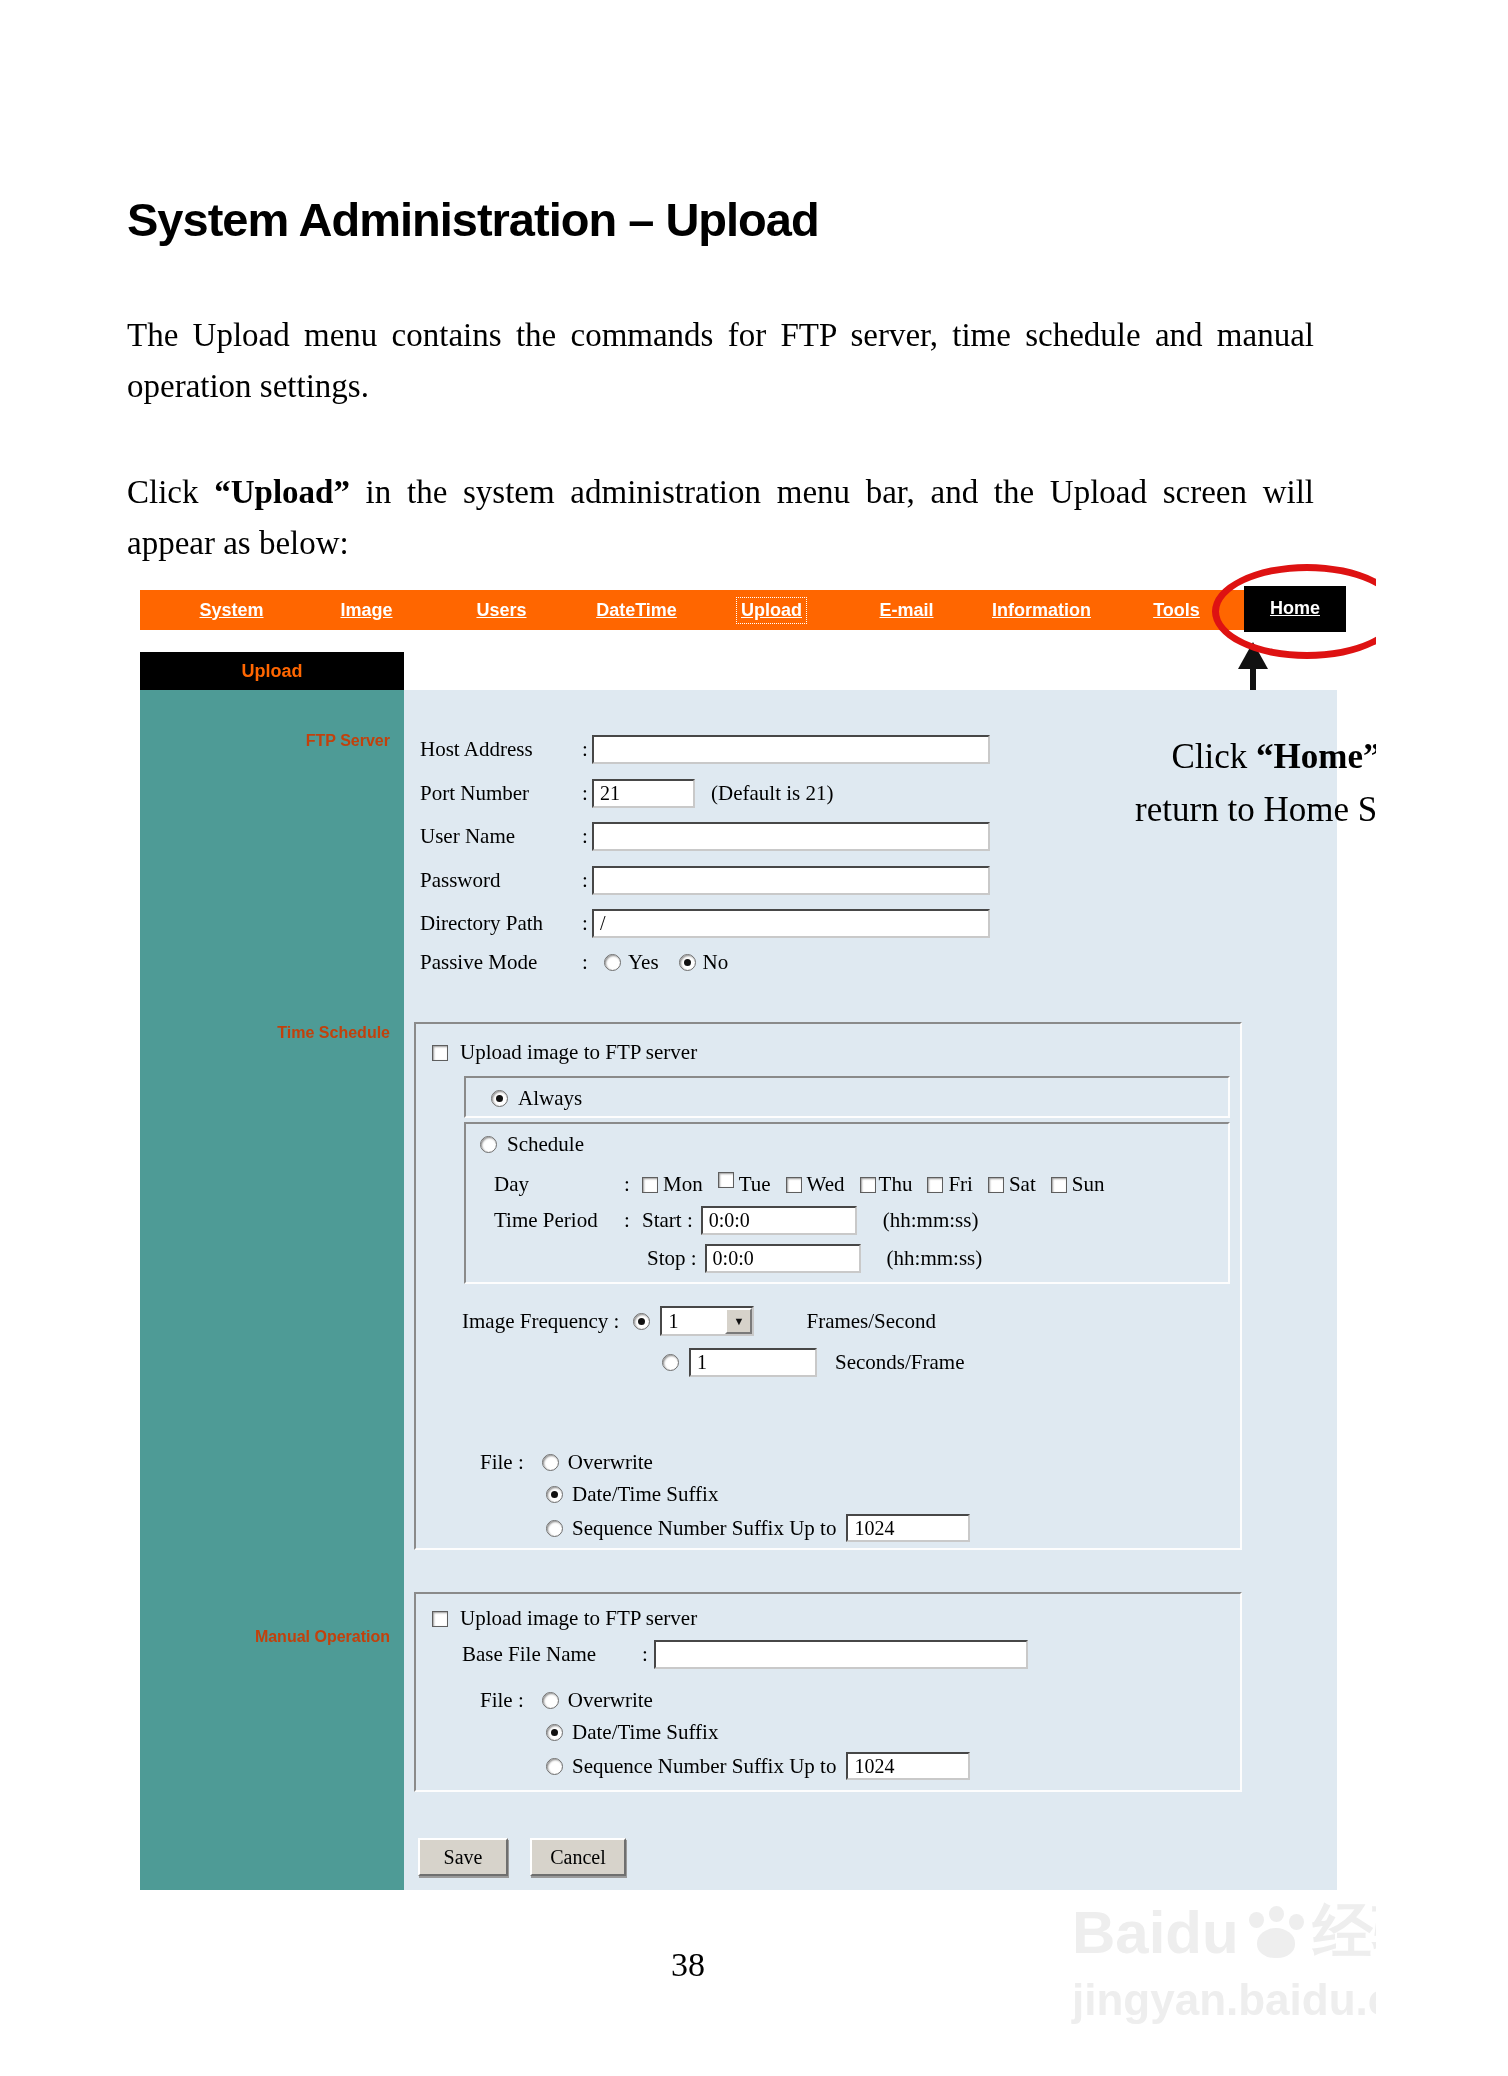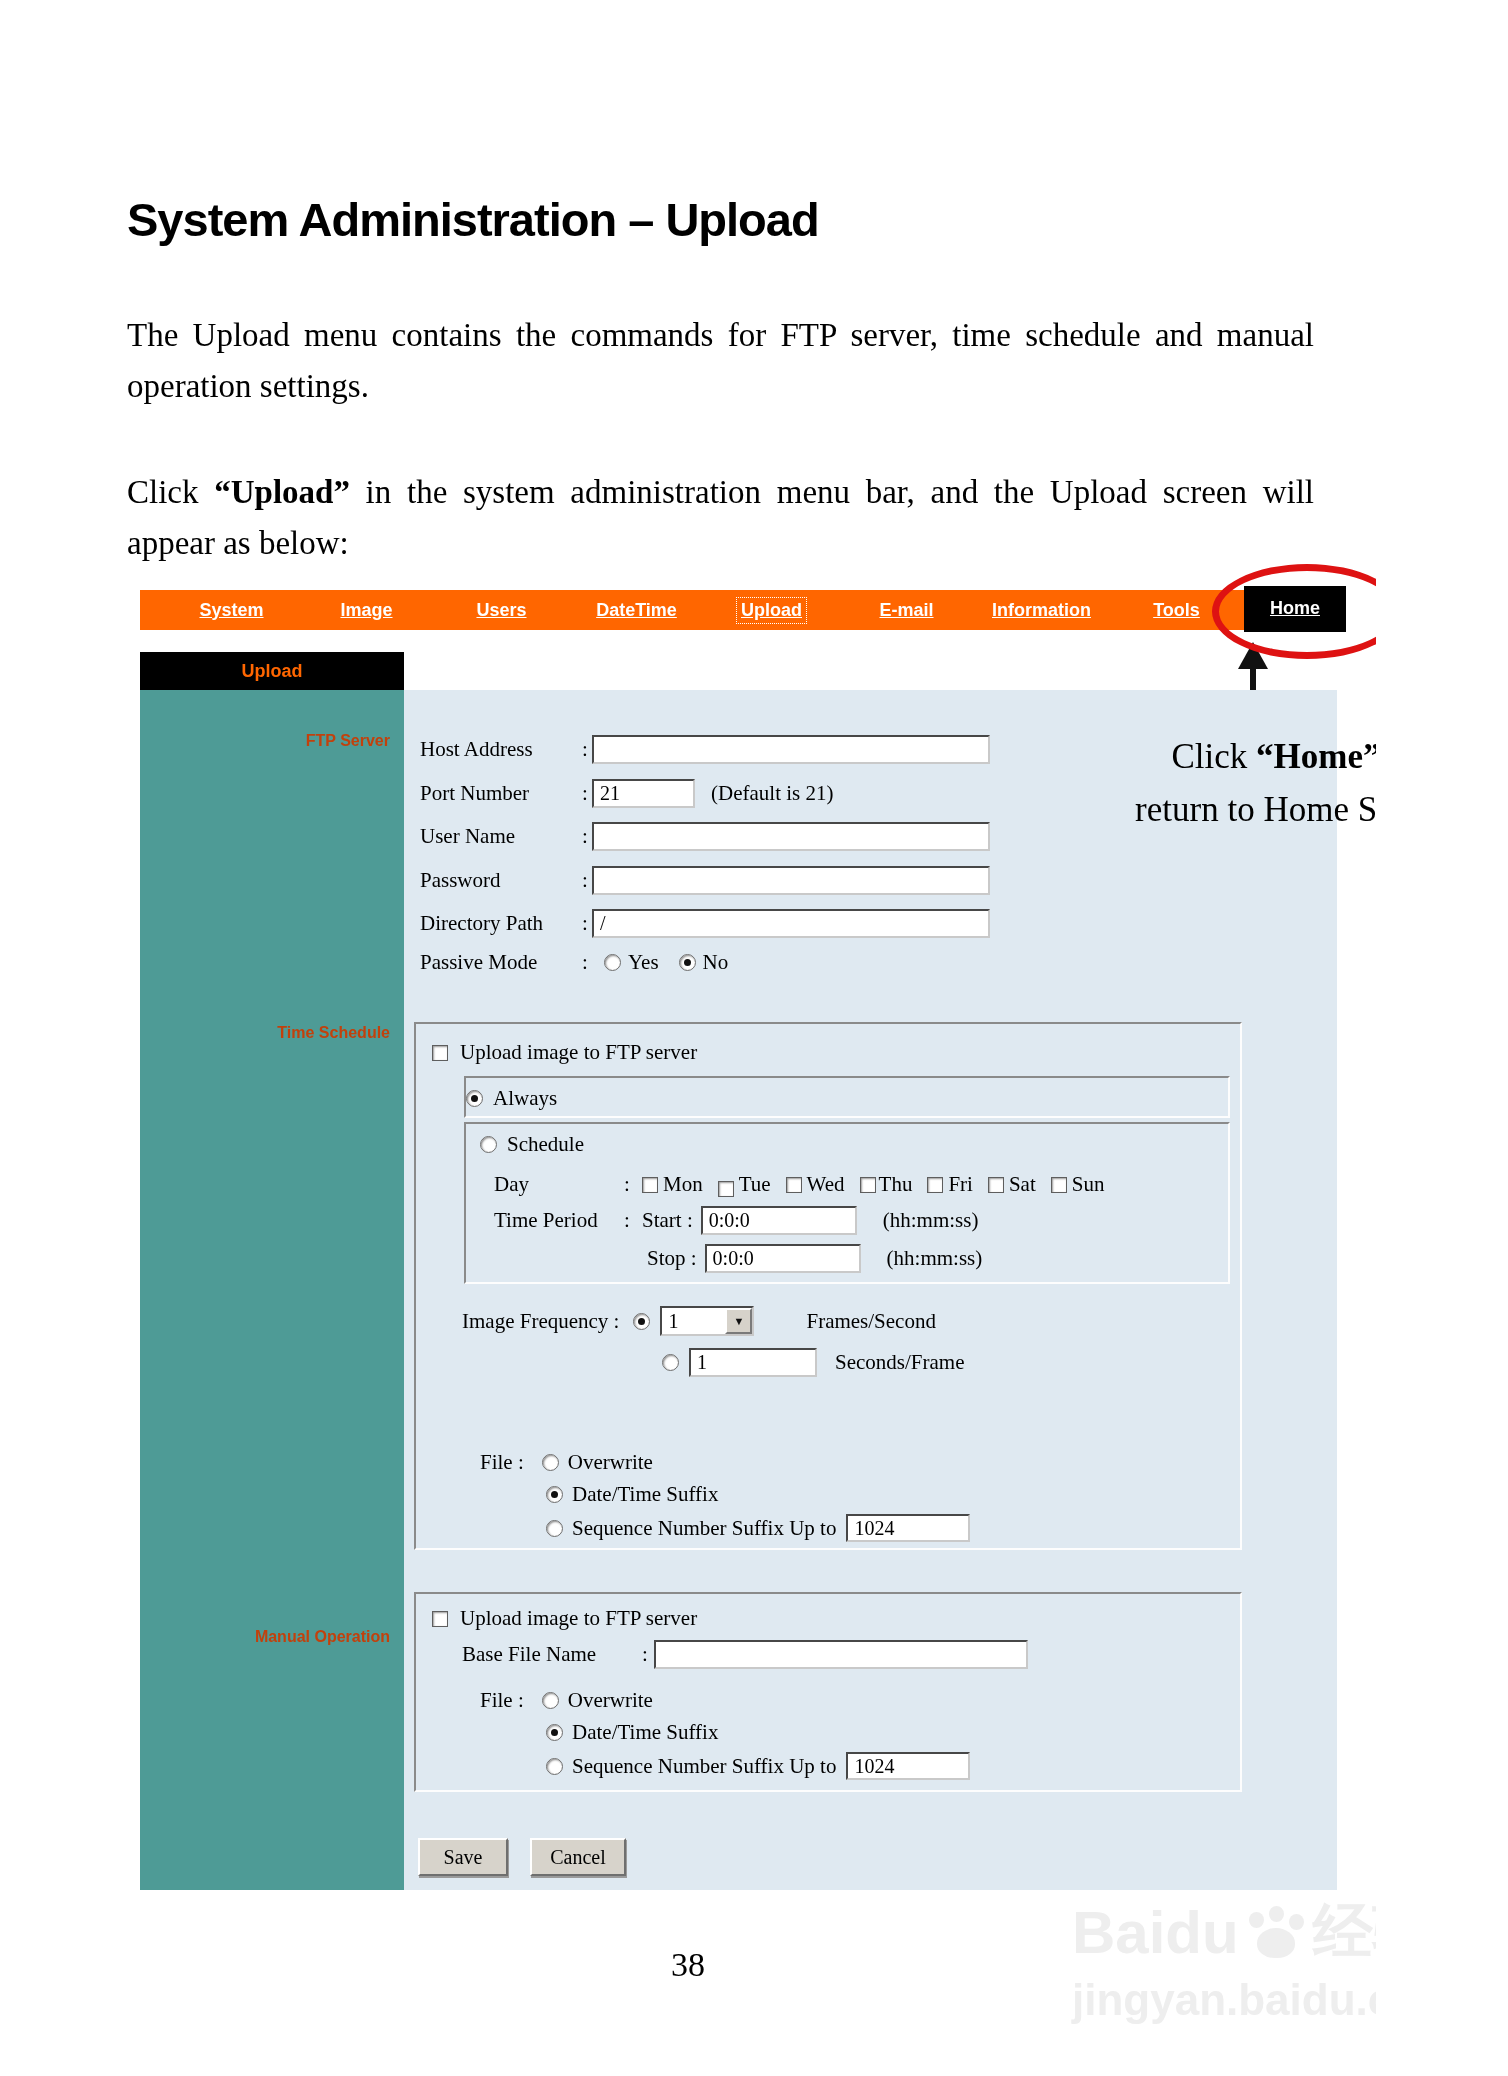--- a/index.html
+++ b/index.html
@@ -146,39 +146,39 @@
     <span style="margin-left:7px">No</span>
   </div>
 
   <div class="a sunken" style="left:414px;top:1022px;width:828px;height:528px">
     <div class="frow" style="left:16px;top:16px">
       <span class="cb"></span>
       <span style="margin-left:12px">Upload image to FTP server</span>
     </div>
 
     <div class="a sunken" style="left:48px;top:52px;width:766px;height:42px">
-      <div class="frow" style="left:0;top:8px">
+      <div class="frow" style="left:25px;top:8px">
         <span class="rb on"></span>
         <span style="margin-left:10px">Always</span>
       </div>
     </div>
 
     <div class="a sunken" style="left:48px;top:98px;width:766px;height:162px">
       <div class="frow" style="left:14px;top:8px">
         <span class="rb"></span>
         <span style="margin-left:10px">Schedule</span>
       </div>
       <div class="frow" style="left:28px;top:48px">
         <span style="display:inline-block;width:126px">Day</span>
         <span class="colon">:</span>
         <span style="display:inline-flex;align-items:center;gap:5px;margin-left:8px">
           <span class="cb"></span>
             <span>Mon</span>
           </span>
-        <span style="display:inline-flex;align-items:flex-end;gap:5px;margin-left:15px">
+        <span style="display:inline-flex;align-items:flex-start;gap:5px;margin-left:15px">
           <span class="cb"></span>
             <span>Tue</span>
           </span>
         <span style="display:inline-flex;align-items:center;gap:5px;margin-left:15px">
           <span class="cb"></span>
             <span>Wed</span>
           </span>
         <span style="display:inline-flex;align-items:center;gap:3px;margin-left:15px">
           <span class="cb"></span>
             <span>Thu</span>

